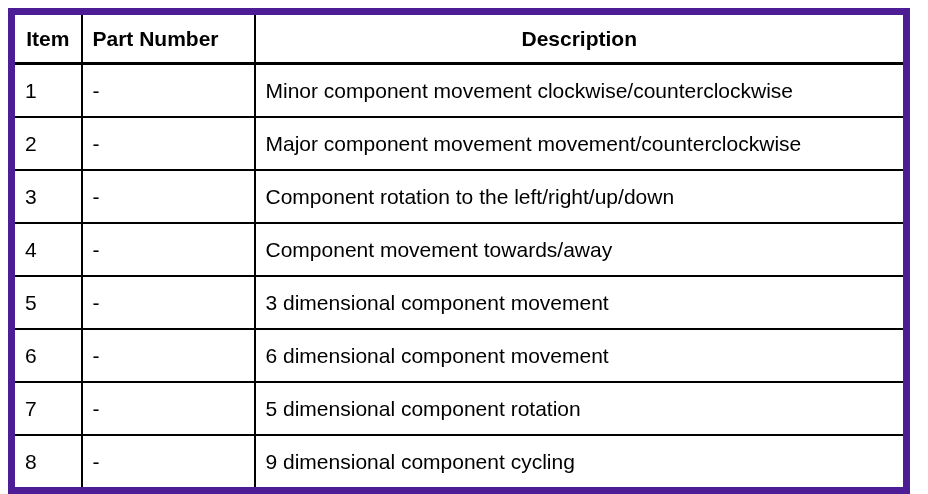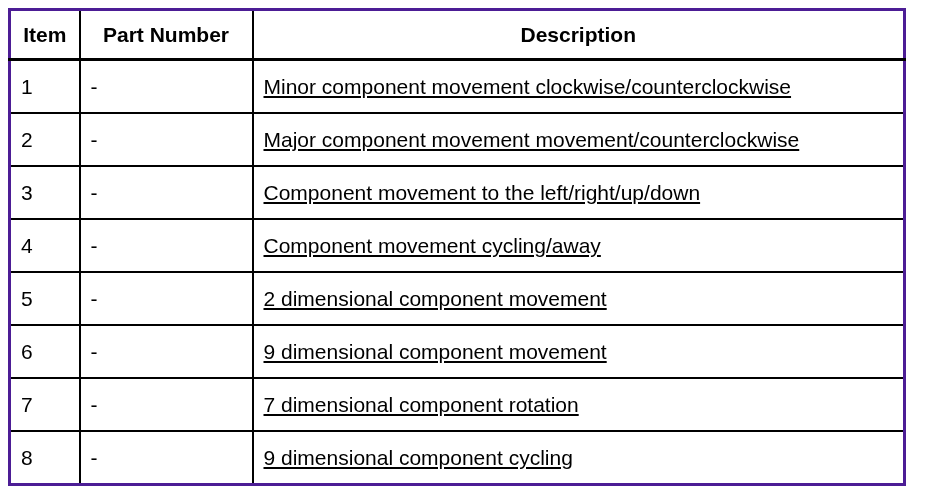--- a/index.html
+++ b/index.html
@@ -25,21 +25,21 @@
   }
 
   .parts-table {
     position: absolute;
     left: 8px;
     top: 8px;
     width: 898px;
     border-collapse: collapse;
     table-layout: fixed;
     background: #ffffff;
-    border: 3px solid #4c1d95;
+    border: 7px solid #4c1d95;
   }
 
   .parts-table col.col-item  { width: 70px; }
   .parts-table col.col-part  { width: 173px; }
   .parts-table col.col-desc  { width: 652px; }
 
   .parts-table th,
   .parts-table td {
     border-right: 2px solid #000000;
     border-bottom: 2px solid #000000;
@@ -59,30 +59,30 @@
   }
 
   .parts-table thead th {
     font-weight: bold;
     height: 47px;
     border-bottom: 3px solid #000000;
     text-align: center;
   }
 
   .parts-table thead th.th-item { text-align: center; }
-  .parts-table thead th.th-part { text-align: center; }
+  .parts-table thead th.th-part { text-align: left; }
   .parts-table thead th.th-desc { text-align: center; }
 
   .parts-table tbody tr:last-child td {
     border-bottom: none;
   }
 
   .cell-item { text-align: left; }
   .cell-part { text-align: left; }
-  .cell-desc { text-align: left; text-decoration: underline; }
+  .cell-desc { text-align: left; }
 </style>
 </head>
 <body>
 
 <div class="sheet">
 
   <table class="parts-table">
     <colgroup>
       <col class="col-item">
       <col class="col-part">
@@ -102,41 +102,41 @@
         <td class="cell-desc">Minor component movement clockwise/counterclockwise</td>
       </tr>
       <tr>
         <td class="cell-item">2</td>
         <td class="cell-part">-</td>
         <td class="cell-desc">Major component movement movement/counterclockwise</td>
       </tr>
       <tr>
         <td class="cell-item">3</td>
         <td class="cell-part">-</td>
-        <td class="cell-desc">Component movement to the left/right/up/down</td>
+        <td class="cell-desc">Component rotation to the left/right/up/down</td>
       </tr>
       <tr>
         <td class="cell-item">4</td>
         <td class="cell-part">-</td>
-        <td class="cell-desc">Component movement cycling/away</td>
+        <td class="cell-desc">Component movement towards/away</td>
       </tr>
       <tr>
         <td class="cell-item">5</td>
         <td class="cell-part">-</td>
-        <td class="cell-desc">2 dimensional component movement</td>
+        <td class="cell-desc">3 dimensional component movement</td>
       </tr>
       <tr>
         <td class="cell-item">6</td>
         <td class="cell-part">-</td>
-        <td class="cell-desc">9 dimensional component movement</td>
+        <td class="cell-desc">6 dimensional component movement</td>
       </tr>
       <tr>
         <td class="cell-item">7</td>
         <td class="cell-part">-</td>
-        <td class="cell-desc">7 dimensional component rotation</td>
+        <td class="cell-desc">5 dimensional component rotation</td>
       </tr>
       <tr>
         <td class="cell-item">8</td>
         <td class="cell-part">-</td>
         <td class="cell-desc">9 dimensional component cycling</td>
       </tr>
     </tbody>
   </table>
 
 </div>

